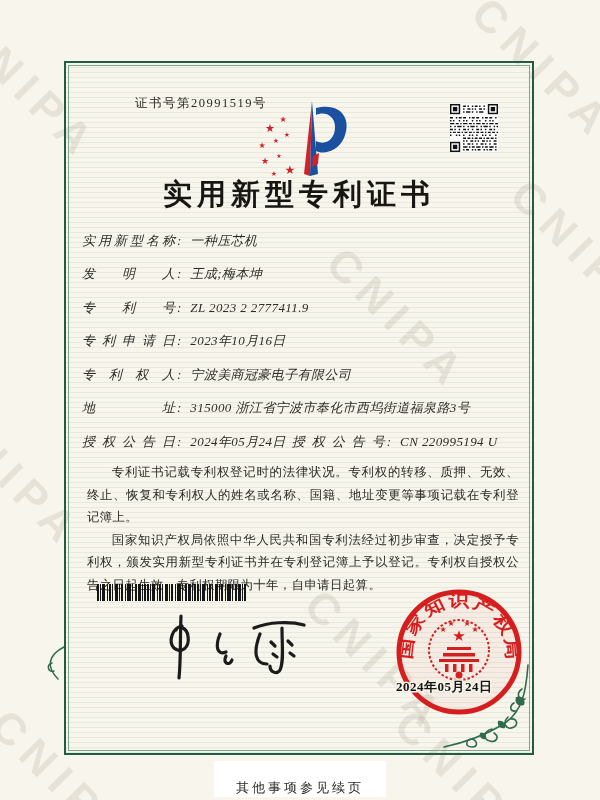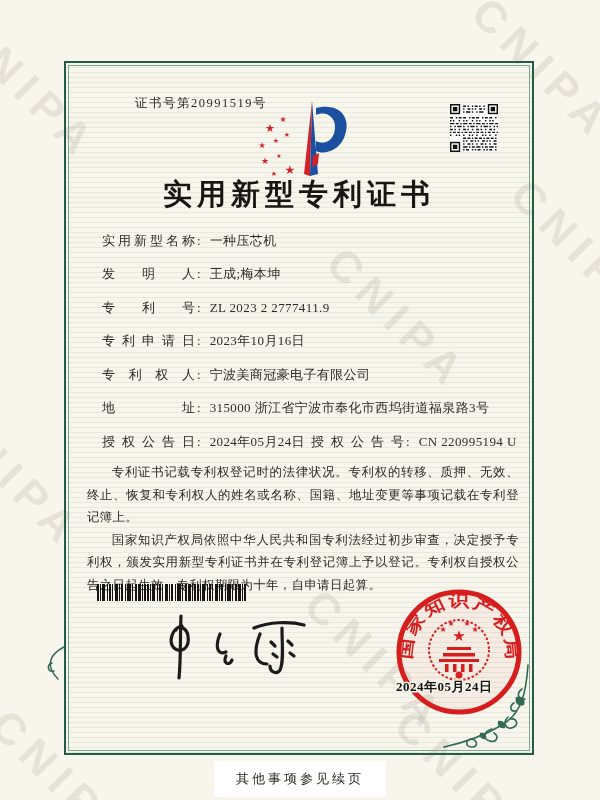--- a/index.html
+++ b/index.html
@@ -18,21 +18,21 @@
   .frame-inner{position:absolute;inset:2px;border:1px solid #7ba68c;pointer-events:none;}
 
   .cert-no{position:absolute;left:21px;top:32px;font-size:12.5px;letter-spacing:1.5px;color:#2c2a26;margin-left:48px;}
 
   .logo{position:absolute;left:184px;top:35px;}
   .qr{position:absolute;left:384px;top:41px;}
 
   .title{position:absolute;left:0;top:112px;width:100%;text-align:center;
          font-size:29px;font-weight:700;letter-spacing:5px;color:#181613;}
 
-  .fields{position:absolute;left:36px;top:161px;width:432px;}
+  .fields{position:absolute;left:16px;top:161px;width:432px;font-style:italic;}
   .frow{height:33.5px;display:flex;align-items:center;font-size:13px;color:#2e2c28;white-space:nowrap;}
   .fgroup{display:flex;align-items:center;}
   .fgroup.second{margin-left:6px;}
   .flabel{display:inline-block;width:93px;text-align:justify;text-align-last:justify;}
   .fcolon{margin:0 9px 0 2px;}
   .fvalue{letter-spacing:0.4px;}
 
   .paras{position:absolute;left:21px;top:398px;width:432px;font-size:12.4px;line-height:1.82;
          color:#2b2a26;text-align:justify;letter-spacing:0.4px;}
   .paras p{margin:0;text-indent:2em;}
@@ -45,21 +45,21 @@
 
   .seal{position:absolute;left:327px;top:523px;}
 
   .page-num{position:absolute;left:0;top:671px;width:100%;text-align:center;
             font-size:10.5px;letter-spacing:2px;color:#2c2a26;}
 
   .ornament{position:absolute;right:2px;bottom:2px;}
   .flourish-left{position:absolute;left:38px;top:645px;}
 
   .note-box{position:absolute;left:214px;top:761px;width:172px;height:36px;background:#ffffff;
-            display:flex;align-items:center;justify-content:center;
+            display:flex;align-items:flex-end;justify-content:center;
             font-size:13px;letter-spacing:3px;color:#2b2a26;}
 </style>
 </head>
 <body>
 
 <div class="page">
 
   <span class="wm" style="left:-18px;top:8px;">CNIPA</span>
   <span class="wm" style="left:497px;top:-12px;">CNIPA</span>
   <span class="wm" style="left:536px;top:170px;">CNIPA</span>

